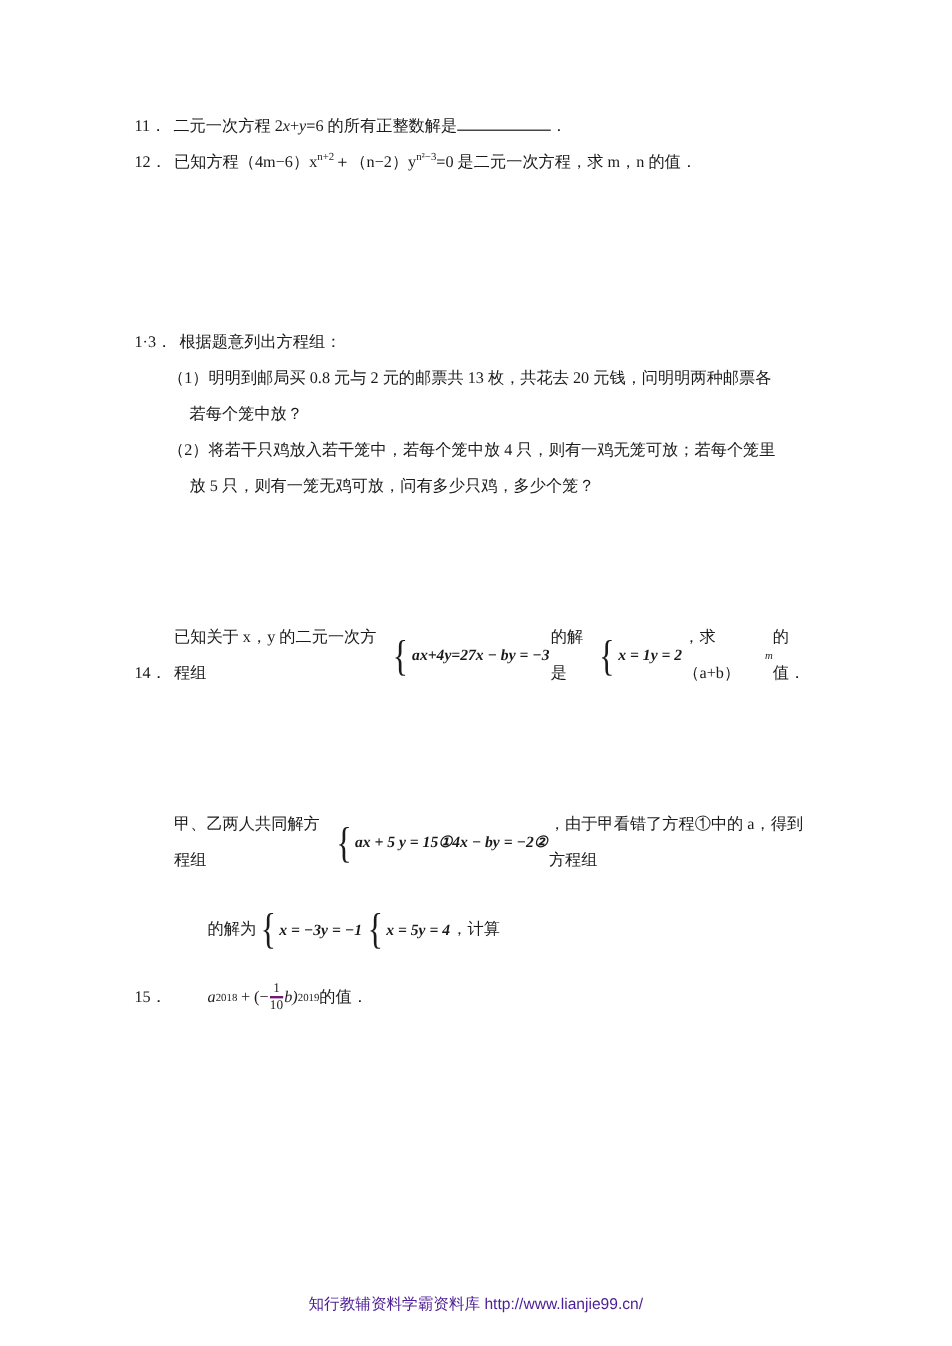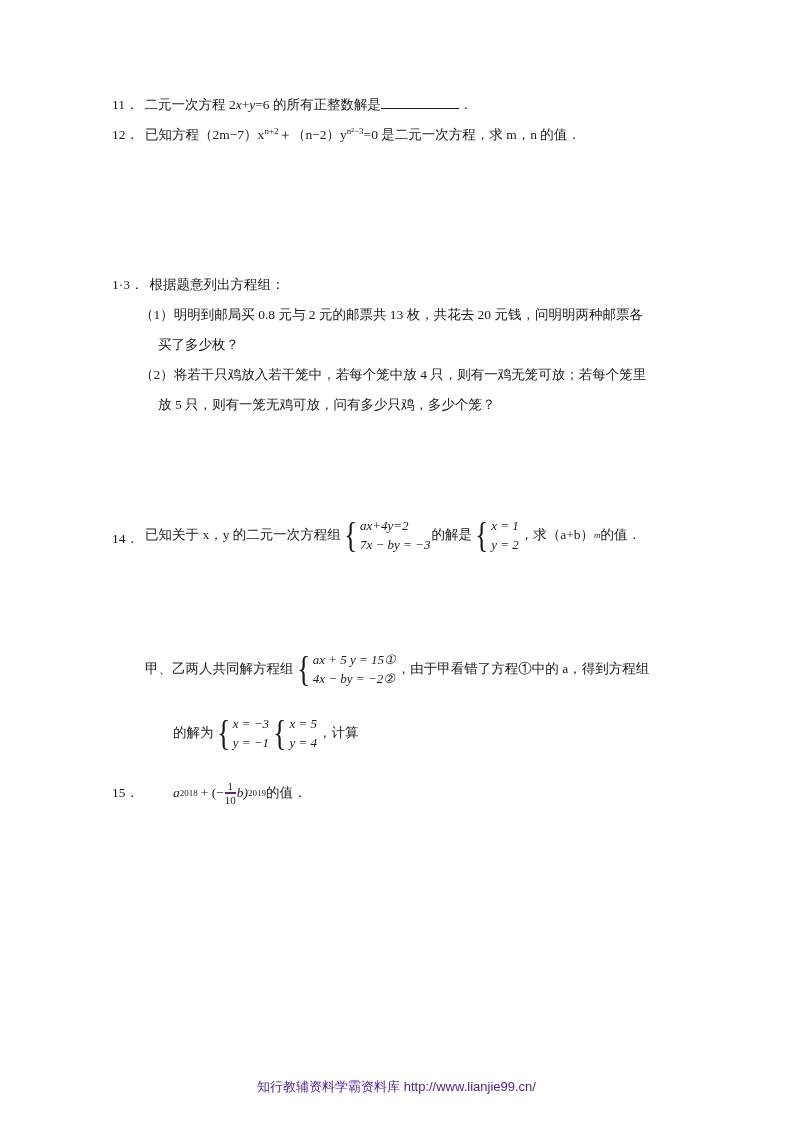--- a/index.html
+++ b/index.html
@@ -53,24 +53,25 @@
   .sys .brace {
     font-size: 36px;
     line-height: 0.9;
     font-family: "Liberation Serif", serif;
     transform: scaleX(0.75);
     display: inline-block;
     margin-right: 1px;
   }
   .sys .rows {
     display: inline-flex;
-    flex-direction: column;
+    flex-direction: row;
     justify-content: center;
     font-size: 13px;
     line-height: 19px;
+    font-weight: bold;
   }
   .sys .rows span { white-space: nowrap; }
 
   .indent1 { padding-left: 28px; }
   .indent2 { padding-left: 46px; }
 
   .q-row {
     display: flex;
     align-items: flex-end;
     font-size: 13.5px;
@@ -113,31 +114,31 @@
 <body>
 
 <div class="page">
 
   <div class="line">
     <span class="q-label">11．</span><span>二元一次方程 2</span><span class="it">x</span><span>+</span><span class="it">y</span><span>=6 的所有正整数解是</span><span class="blank"></span><span>．</span>
   </div>
 
 
   <div class="line">
-    <span class="q-label">12．</span><span>已知方程（2m−7）x</span><sup>n+2</sup><span>＋（n−2）y</span><sup>n²−3</sup><span>=0 是二元一次方程，求 m，n 的值．</span>
+    <span class="q-label">12．</span><span>已知方程（4m−6）x</span><sup>n+2</sup><span>＋（n−2）y</span><sup>n²−3</sup><span>=0 是二元一次方程，求 m，n 的值．</span>
   </div>
 
   <div class="gap-xl"></div>
 
   <div class="line">
     <span class="q-label">1·3．</span><span>根据题意列出方程组：</span>
   </div>
 
   <div class="line indent1">（1）明明到邮局买 0.8 元与 2 元的邮票共 13 枚，共花去 20 元钱，问明明两种邮票各</div>
-  <div class="line indent2">买了多少枚？</div>
+  <div class="line indent2">若每个笼中放？</div>
   <div class="line indent1">（2）将若干只鸡放入若干笼中，若每个笼中放 4 只，则有一鸡无笼可放；若每个笼里</div>
   <div class="line indent2">放 5 只，则有一笼无鸡可放，问有多少只鸡，多少个笼？</div>
 
   <div class="gap-lg"></div>
 
   <div class="q-row">
     <span class="q-label">14．</span>
     <span class="q-body mid">
       <span>已知关于 x，y 的二元一次方程组</span>
       <span class="sys">

